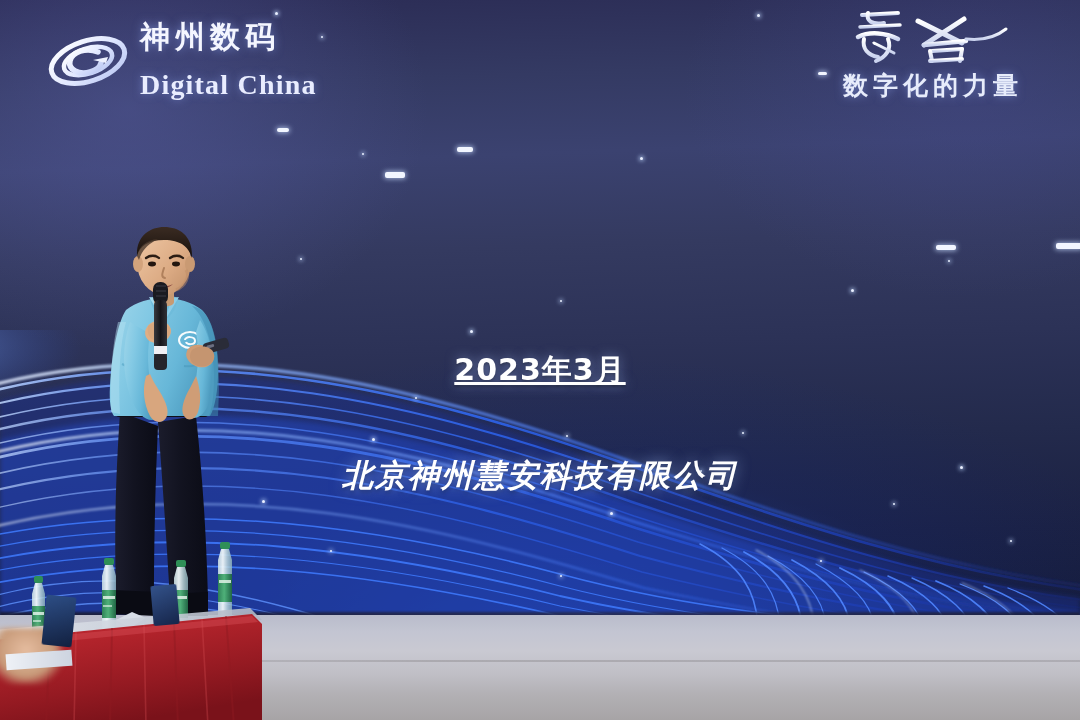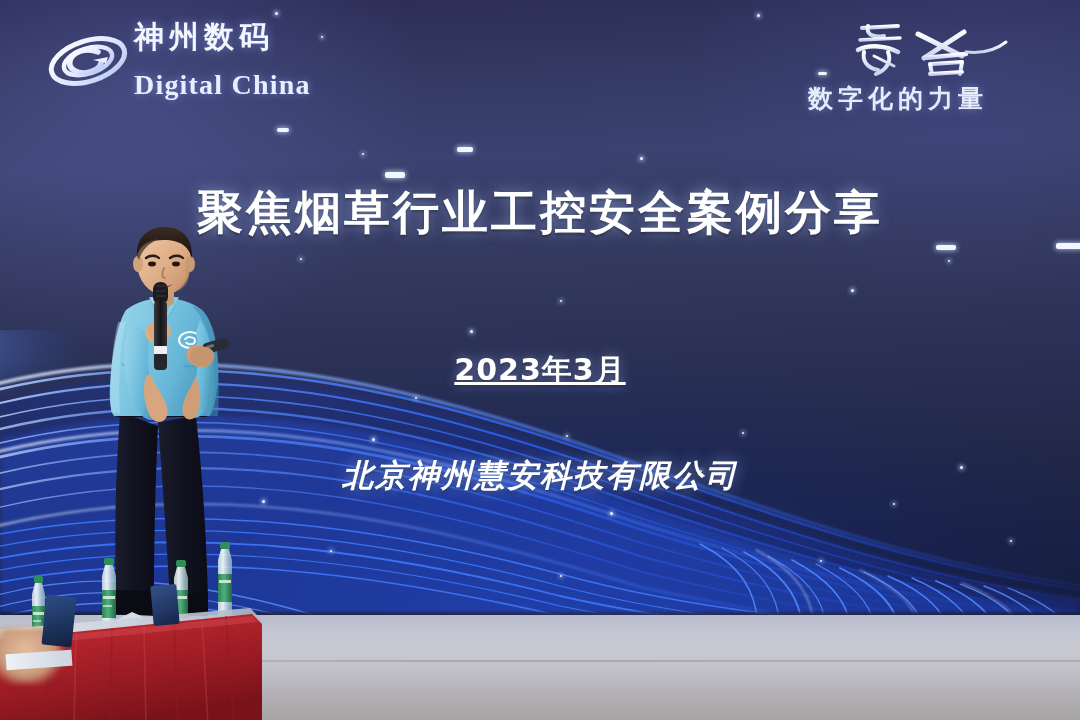--- a/index.html
+++ b/index.html
@@ -32,34 +32,34 @@
   .waves{ position:absolute; left:0; top:330px; width:1080px; height:295px; overflow:hidden; }
   .waves svg{ display:block; }
 
   
   .dot{ position:absolute; background:#eaf0ff; border-radius:50%;
         box-shadow:0 0 4px 1px rgba(190,215,255,.85); }
   .dash{ position:absolute; background:#f2f6ff; border-radius:2px;
          box-shadow:0 0 5px 1px rgba(200,220,255,.7); }
 
   
-  .logo-dc{ position:absolute; left:46px; top:22px; display:flex; align-items:center; gap:4px; }
+  .logo-dc{ position:absolute; left:46px; top:22px; display:flex; align-items:center; gap:10px; }
   .logo-dc .mark{ width:84px; height:62px; }
   .logo-dc .wordmark{ display:flex; flex-direction:column; line-height:1; }
   .logo-dc .cn{
     font-size:30px; letter-spacing:5px; color:#f4f6ff; font-weight:700;
     text-shadow:0 0 10px rgba(150,175,255,.55);
   }
   .logo-dc .en{
     font-size:28px; letter-spacing:1.2px; color:#e9edff; font-weight:700;
     margin-top:19px; text-shadow:0 0 8px rgba(150,175,255,.5);font-family:Liberation Serif, serif;
   }
 
   
-  .logo-ju{ position:absolute; right:22px; top:18px; width:250px; text-align:left; }
+  .logo-ju{ position:absolute; right:22px; top:5px; width:250px; text-align:center; }
   .logo-ju .calli{ height:62px; display:flex; justify-content:center; }
   .logo-ju .tag{
     font-size:25px; letter-spacing:5px; color:#e7ecfb; font-weight:700;
     text-shadow:0 0 9px rgba(150,175,255,.5); margin-top:2px; white-space:nowrap;
   }
 
   
   .slide-title{
     position:absolute; left:0; top:182px; width:1080px; text-align:center;
     font-size:46px; font-weight:700; letter-spacing:3px; color:#ffffff;
@@ -291,21 +291,20 @@
             <path d="M124,44 L122,56" stroke-width="4"></path>
             <path d="M92,56 L124,54" stroke-width="4"></path>
 
             <path d="M128,34 C146,36 158,32 168,24" stroke-width="3"></path>
           </g>
         </svg>
       </div>
       <div class="tag" data-interactable="false">数字化的力量</div>
     </div>
 
-    <div class="slide-title" data-interactable="false">聚焦烟草行业工控安全案例分享</div>
     <div class="slide-date" data-interactable="false">2023年3月</div>
     <div class="slide-company" data-interactable="false">北京神州慧安科技有限公司</div>
   </div>
 
   <div class="floor-edge" data-interactable="false"></div>
   <div class="floor" data-interactable="false"></div>
   <div class="floor-seam" data-interactable="false"></div>
 
   <div class="speaker" data-interactable="false">
     <svg width="176" height="400" viewBox="0 0 176 400">

